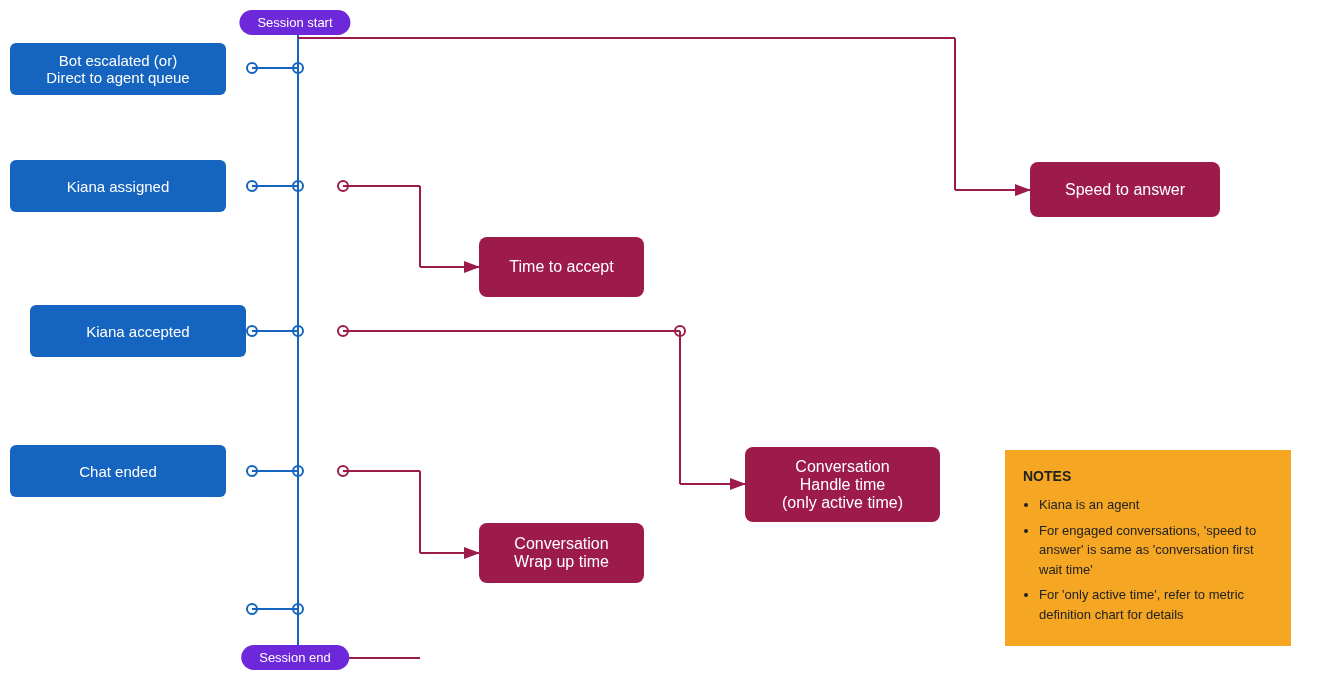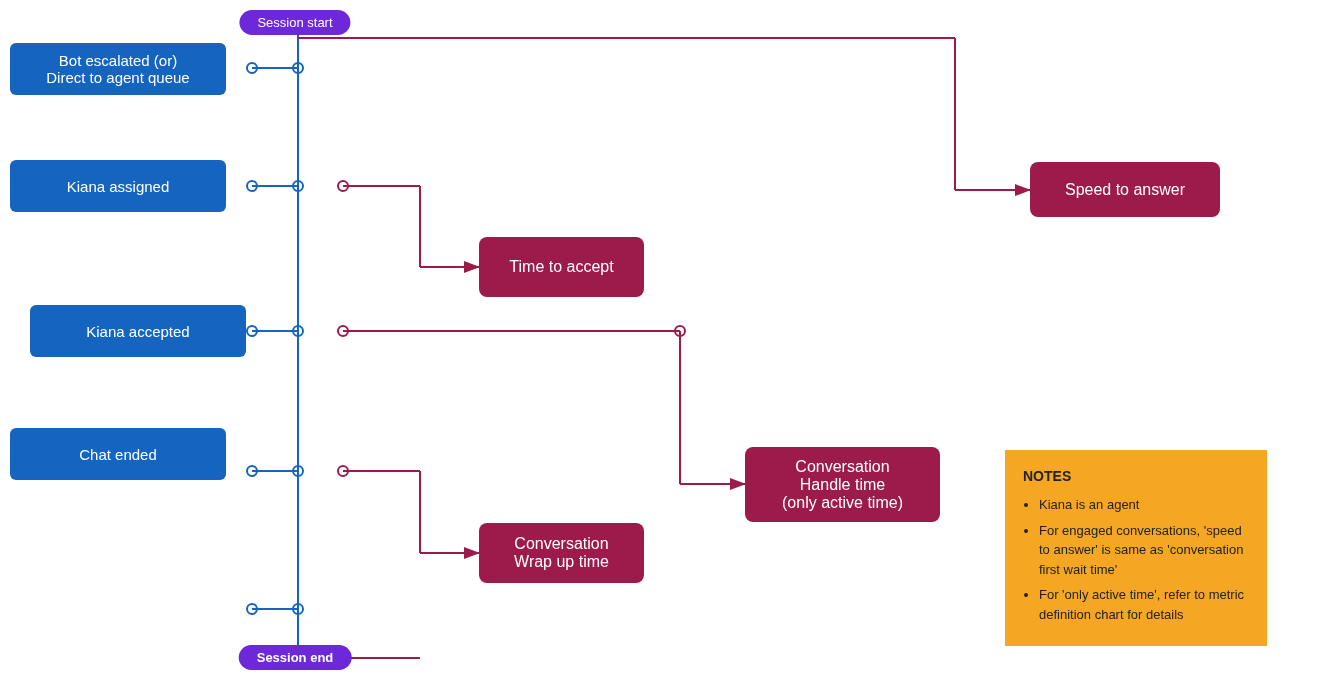--- a/index.html
+++ b/index.html
@@ -59,21 +59,21 @@
       padding: 5px 18px;
       font-size: 13px;
       font-weight: 400;
     }
 
     
     .notes-box {
       position: absolute;
       background: #F5A623;
       padding: 16px 18px;
-      width: 262px;
+      width: 286px;
       font-size: 13px;
       color: #222;
       line-height: 1.5;
     }
     .notes-box .notes-title {
       font-weight: 700;
       margin-bottom: 8px;
       font-size: 14px;
     }
     .notes-box ul {
@@ -166,38 +166,38 @@
 
     <line x1="680" y1="484" x2="742" y2="484" stroke="#9C1B4B" stroke-width="2" marker-end="url(#arrow-crimson)"></line>
 
     <line x1="955" y1="190" x2="1027" y2="190" stroke="#9C1B4B" stroke-width="2" marker-end="url(#arrow-crimson)"></line>
   </svg>
 
   <div class="session-pill" style="top: 10px; left: 295px; transform: translateX(-50%);">
     <span>Session start</span>
   </div>
 
-  <div class="session-pill" style="top: 645px; left: 295px; transform: translateX(-50%); font-weight: bold;">
+  <div class="session-pill" style="top: 645px; left: 295px; transform: translateX(-50%);">
     <span>Session end</span>
   </div>
 
   <div class="event-box" style="top: 43px; left: 10px; white-space: pre-line;">
     <span>Bot escalated (or)
 Direct to agent queue</span>
   </div>
 
   <div class="event-box" style="top: 160px; left: 10px;">
     <span>Kiana assigned</span>
   </div>
 
   <div class="event-box" style="top: 305px; left: 10px; margin-left: 20px;">
     <span>Kiana accepted</span>
   </div>
 
-  <div class="event-box" style="top: 428px; left: 10px; text-align: center;">
+  <div class="event-box" style="top: 445px; left: 10px; text-align: center;">
     <span>Chat ended</span>
   </div>
 
 
   <div class="metric-box" style="top: 237px; left: 479px; width: 165px; height: 60px;">
     <span>Time to accept</span>
   </div>
 
   <div class="metric-box" style="top: 162px; left: 1030px; width: 190px; height: 55px;">
     <span>Speed to answer</span>

